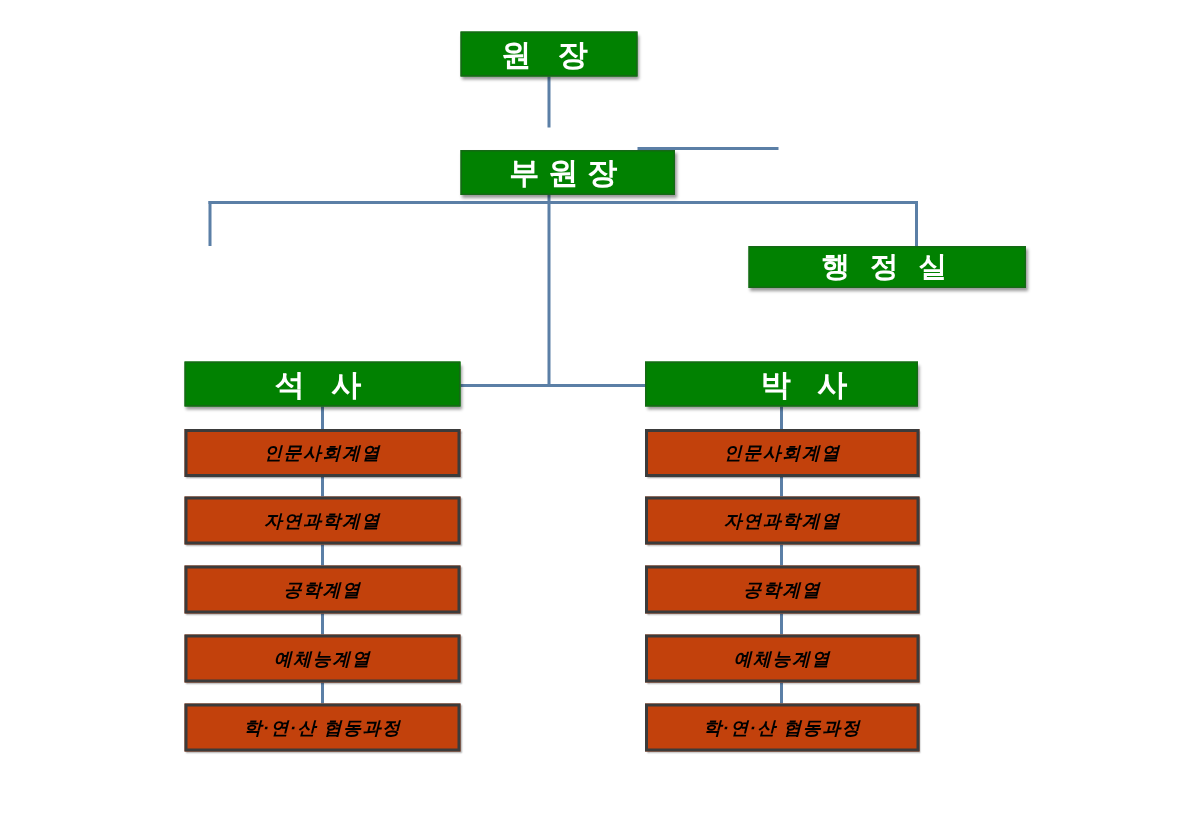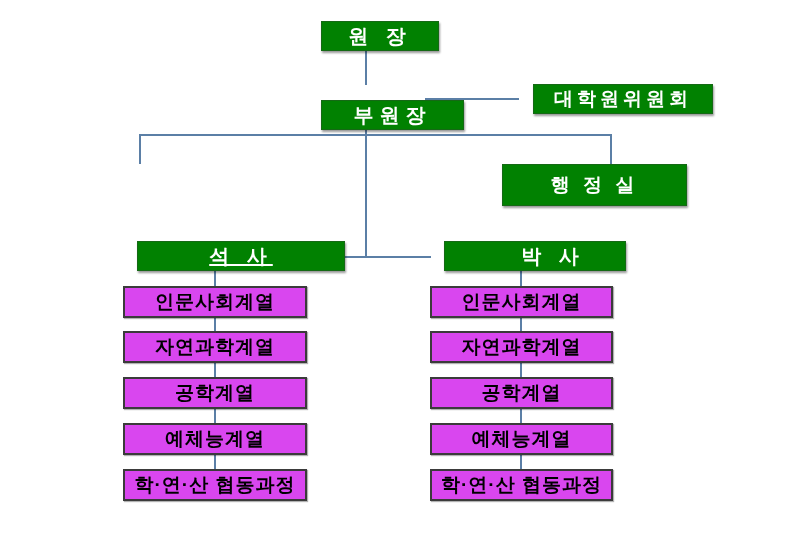--- a/index.html
+++ b/index.html
@@ -22,37 +22,37 @@
     box-shadow: 1px 2px 2px rgba(0,0,0,0.40);
     color: #ffffff;
     font-weight: bold;
     font-size: 19px;
     letter-spacing: 4px;
     display: flex;
     align-items: center;
     justify-content: center;
     box-sizing: border-box;
     white-space: nowrap;
-    margin-left: 14px;
   }
   .gbox.big { font-size: 20px; letter-spacing: 6px; }
   .wbox {
     position: absolute;
-    background: #d946ef;
+    background: #c2410c;
     border: 2px solid #3b3b3b;
     box-shadow: 1px 1px 1px rgba(0,0,0,0.30);
     color: #000000;
     font-weight: bold;
-    font-size: 19px;
+    font-size: 12px;
     letter-spacing: 1px;
     display: flex;
     align-items: center;
     justify-content: center;
     box-sizing: border-box;
     white-space: nowrap;
+    font-style: italic;
   }
   .line {
     position: absolute;
     background: #5B7FA6;
   }
 </style>
 </head>
 <body>
 
 <div class="stage">
@@ -72,23 +72,22 @@
   <div class="line" style="left:214px; top:455px; width:2px; height:14px;"></div>
 
   <div class="line" style="left:520px; top:271px; width:2px; height:15px;"></div>
   <div class="line" style="left:520px; top:318px; width:2px; height:13px;"></div>
   <div class="line" style="left:520px; top:363px; width:2px; height:14px;"></div>
   <div class="line" style="left:520px; top:409px; width:2px; height:14px;"></div>
   <div class="line" style="left:520px; top:455px; width:2px; height:14px;"></div>
 
   <div class="gbox big" style="left:307px; top:21px;  width:118px; height:30px;">원 장</div>
   <div class="gbox big" style="left:307px; top:100px;  width:143px; height:30px;">부원장</div>
-  <div class="gbox" style="left:519px; top:84px;  width:180px; height:30px;">대학원위원회</div>
-  <div class="gbox" style="left:488px; top:164px; width:185px; height:42px;">행 정 실</div>
-  <div class="gbox big" style="left:123px; top:241px; width:208px; height:30px;text-decoration:underline;">석 사</div>
+  <div class="gbox" style="left:499px; top:164px; width:185px; height:28px;">행 정 실</div>
+  <div class="gbox big" style="left:123px; top:241px; width:184px; height:30px;">석 사</div>
   <div class="gbox big" style="left:430px; top:241px; width:182px; height:30px;padding-left:36px;">박 사</div>
 
   <div class="wbox" style="left:123px; top:286px; width:184px; height:32px;">인문사회계열</div>
   <div class="wbox" style="left:123px; top:331px; width:184px; height:32px;">자연과학계열</div>
   <div class="wbox" style="left:123px; top:377px; width:184px; height:32px;">공학계열</div>
   <div class="wbox" style="left:123px; top:423px; width:184px; height:32px;">예체능계열</div>
   <div class="wbox" style="left:123px; top:469px; width:184px; height:32px;">학·연·산 협동과정</div>
 
   <div class="wbox" style="left:430px; top:286px; width:183px; height:32px;">인문사회계열</div>
   <div class="wbox" style="left:430px; top:331px; width:183px; height:32px;">자연과학계열</div>

